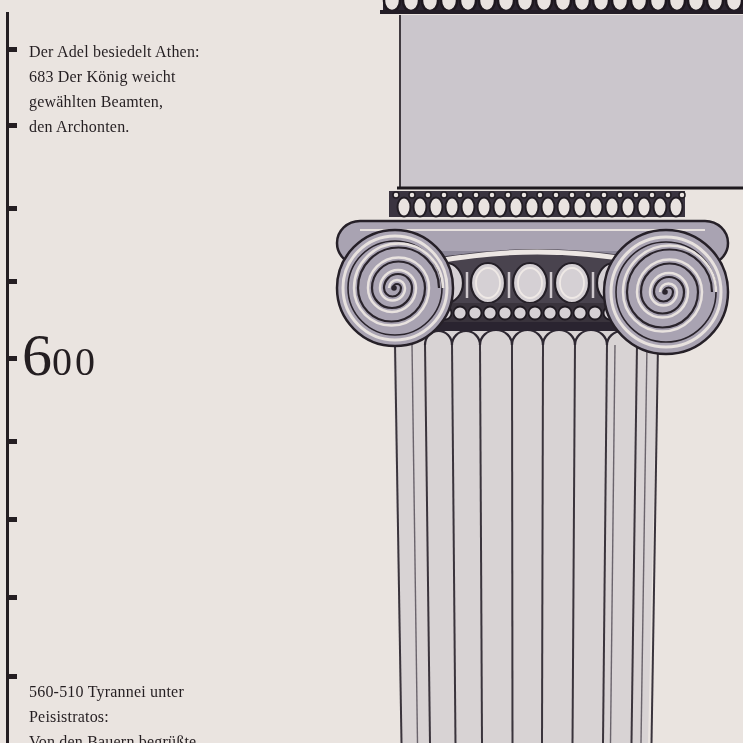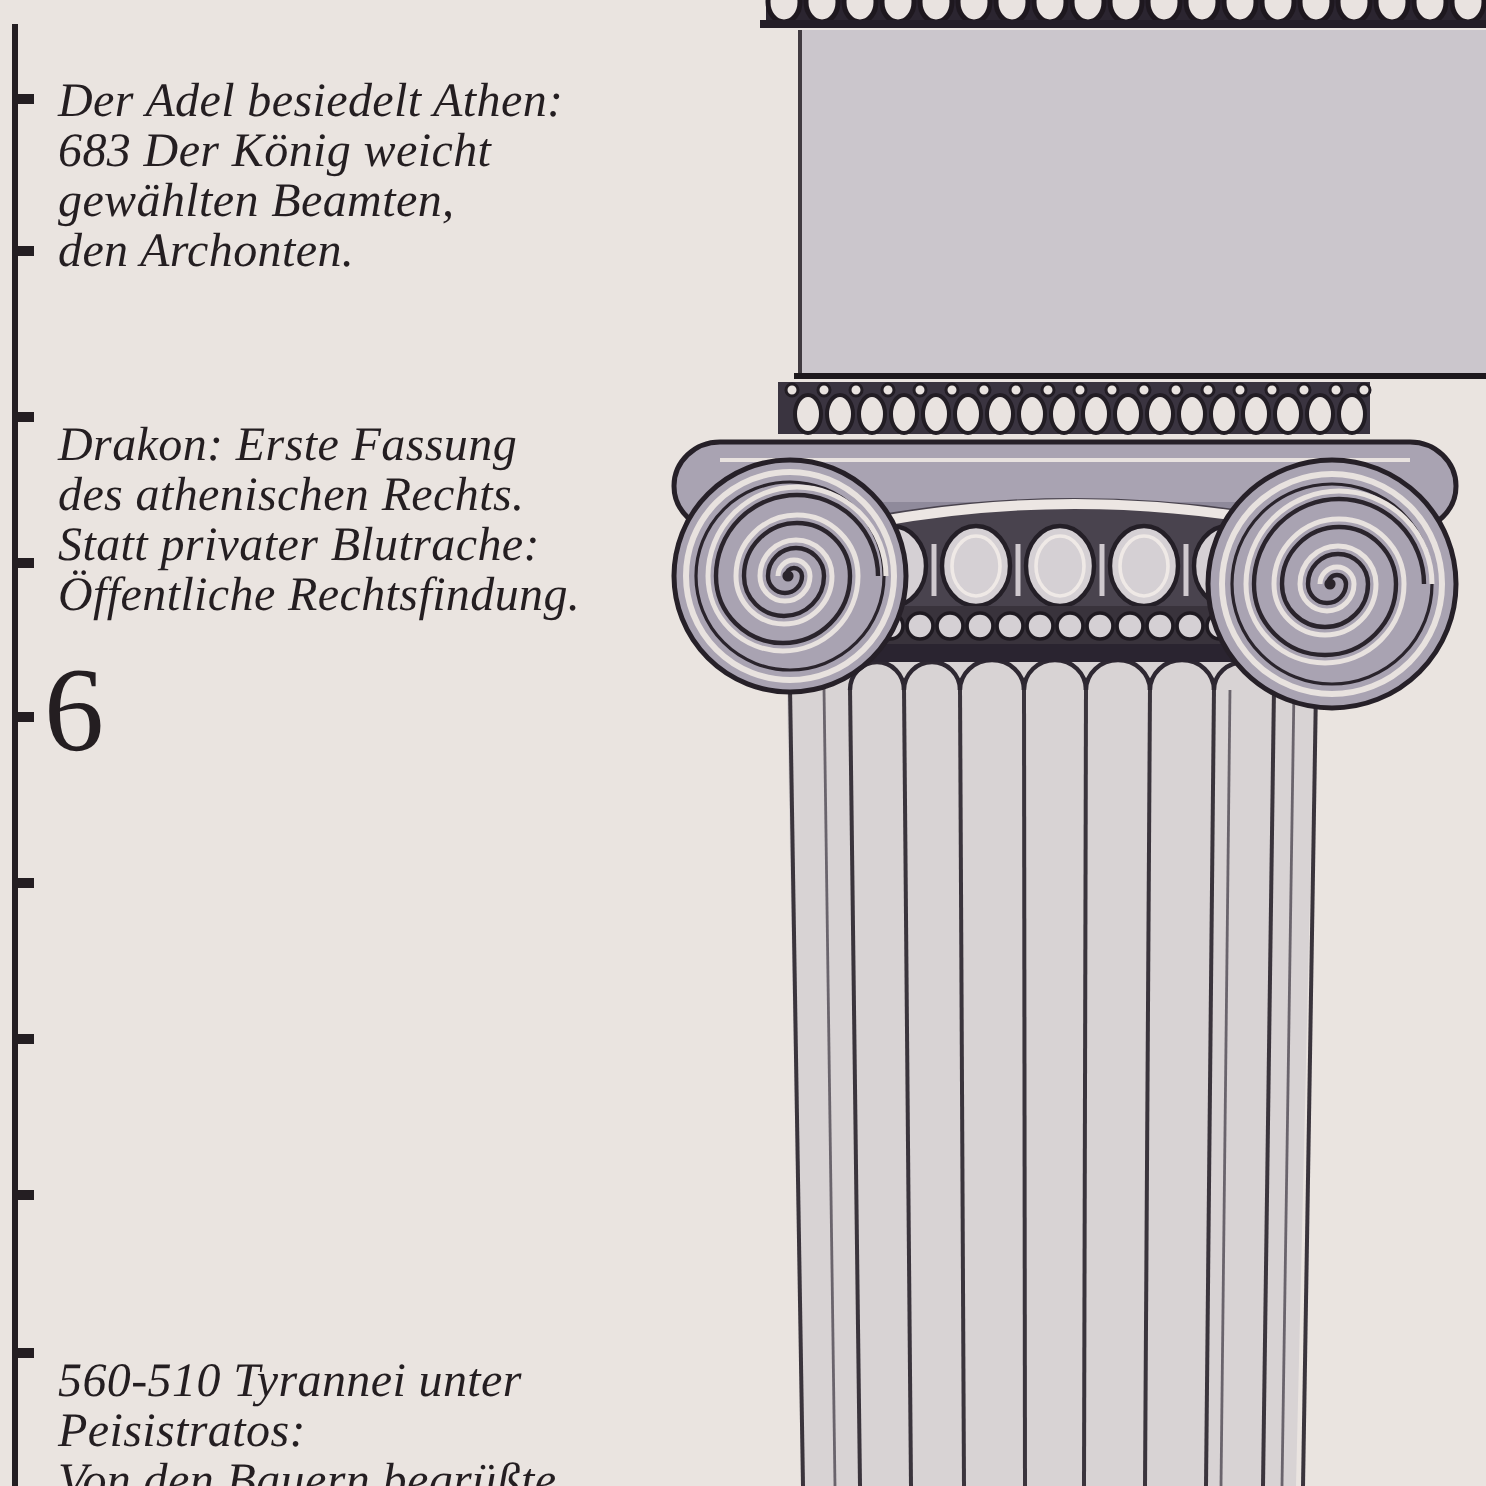--- a/index.html
+++ b/index.html
@@ -16,24 +16,23 @@
     position:absolute;left:6px;top:12px;width:3px;height:731px;
     background:#241e22;
   }
   .tick{
     position:absolute;left:6px;width:11px;height:5px;
     background:#241e22;
   }
   
   .event{
     position:absolute;left:29px;width:345px;
-    font-size:24px;line-height:25px;
+    font-size:16px;line-height:25px;
     white-space:pre-line;
     letter-spacing:0.2px;
-    font-style:italic;
   }
   
   .century{
     position:absolute;left:22px;top:329px;
     display:flex;align-items:baseline;
     font-family:"Liberation Serif","DejaVu Serif",serif;
   }
   .century .big{font-size:60px;line-height:52px;}
   .century .small{font-size:40px;line-height:52px;letter-spacing:3px;}
   
@@ -54,30 +53,27 @@
   <div class="tick" style="top:356px"></div>
   <div class="tick" style="top:439px"></div>
   <div class="tick" style="top:517px"></div>
   <div class="tick" style="top:595px"></div>
   <div class="tick" style="top:674px"></div>
 
   <div class="event" style="top:39px">Der Adel besiedelt Athen:
 683 Der König weicht
 gewählten Beamten,
 den Archonten.</div>
-  <div class="event" style="top:211px">Drakon: Erste Fassung
-des athenischen Rechts.
-Statt privater Blutrache:
-Öffentliche Rechtsfindung.</div>
   <div class="event" style="top:679px">560-510 Tyrannei unter
 Peisistratos:
 Von den Bauern begrüßte</div>
 
   <div class="century">
     <span class="big">6</span>
+      <span class="small">00</span>
   </div>
 
   <svg class="column-art" viewBox="0 0 413 743" aria-hidden="true">
 
     <g>
       <polygon points="63,322 328,322 318,743 71,743" fill="#d8d3d4"></polygon>
       <line x1="65" y1="344" x2="71.5" y2="743" stroke="#3a343c" stroke-width="2"></line>
       <line x1="82" y1="344" x2="87.5" y2="743" stroke="#6a646c" stroke-width="1.4"></line>
       <line x1="95" y1="344" x2="100" y2="743" stroke="#3a343c" stroke-width="2"></line>
       <line x1="122" y1="344" x2="125.5" y2="743" stroke="#3a343c" stroke-width="2"></line>

